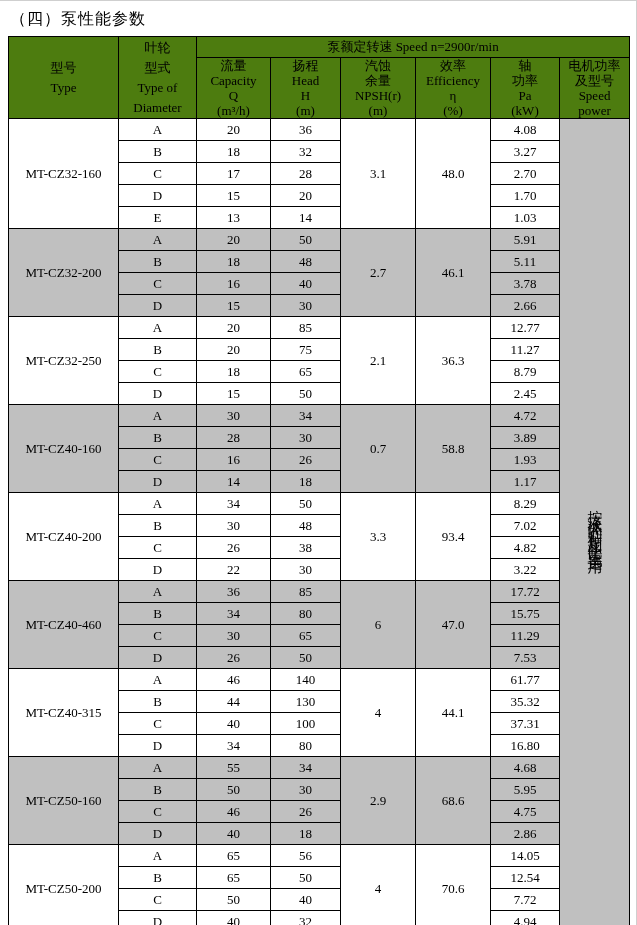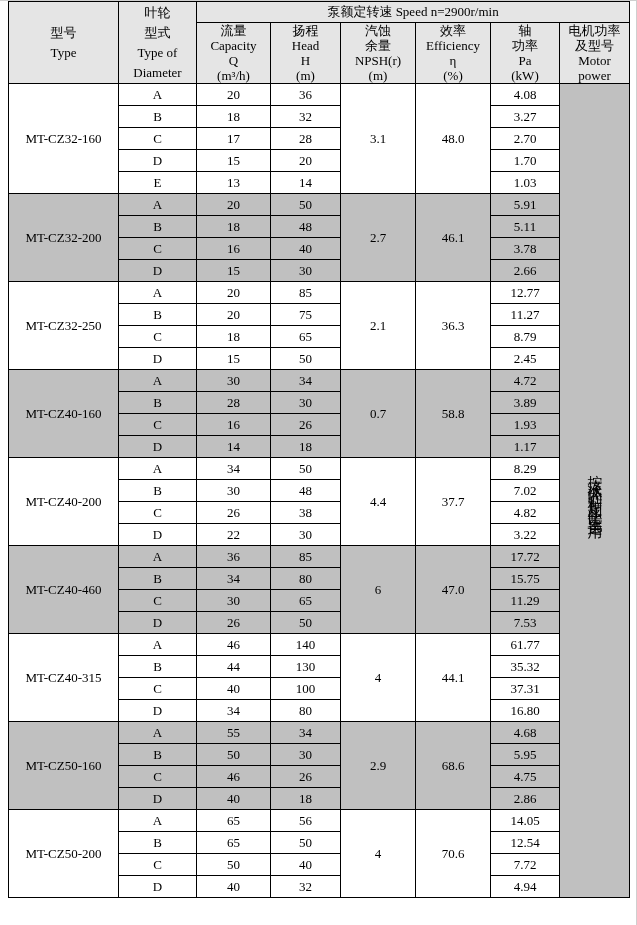--- a/index.html
+++ b/index.html
@@ -34,21 +34,21 @@
   table.pump-table td {
     border: 1px solid #000000;
     text-align: center;
     vertical-align: middle;
     padding: 0;
     font-size: 13px;
     font-weight: normal;
     overflow: hidden;
   }
   thead th {
-    background: #e5e5e5;
+    background: #4d7c0f;
     margin-top: 16px;
   }
   th.pre {
     white-space: pre-line;
     line-height: 15px;
     padding: 2px 0;
   }
   tr.speed-row th {
     height: 20px;
     line-height: 20px;
@@ -78,20 +78,21 @@
   td.valign-top {
     vertical-align: top;
     padding-top: 5px;
     line-height: 16px;
   }
 </style>
 </head>
 <body>
 
 <div class="page">
+  <div class="page-title">（四）泵性能参数</div>
 
   <table class="pump-table">
     <colgroup>
       <col style="width:110px">
         <col style="width:78px">
         <col style="width:74px">
         <col style="width:70px">
       <col style="width:75px">
         <col style="width:75px">
         <col style="width:69px">
@@ -123,21 +124,21 @@
         <th class="pre">效率
 Efficiency
 η
 (%)</th>
         <th class="pre">轴
 功率
 Pa
 (kW)</th>
         <th class="pre">电机功率
 及型号
-Motor
+Speed
 power</th>
       </tr>
     </thead>
     <tbody>
         <tr>
           <td rowspan="5">MT-CZ32-160</td>
           <td>A</td>
           <td>20</td>
           <td>36</td>
           <td rowspan="5">3.1</td>
@@ -250,22 +251,22 @@
           <td>D</td>
           <td>14</td>
           <td>18</td>
           <td>1.17</td>
         </tr>
         <tr>
           <td rowspan="4">MT-CZ40-200</td>
           <td>A</td>
           <td>34</td>
           <td>50</td>
-          <td rowspan="4">4.4</td>
-          <td rowspan="4">37.7</td>
+          <td rowspan="4">3.3</td>
+          <td rowspan="4">93.4</td>
           <td>8.29</td>
         </tr>
         <tr>
           <td>B</td>
           <td>30</td>
           <td>48</td>
           <td>7.02</td>
         </tr>
         <tr>
           <td>C</td>

